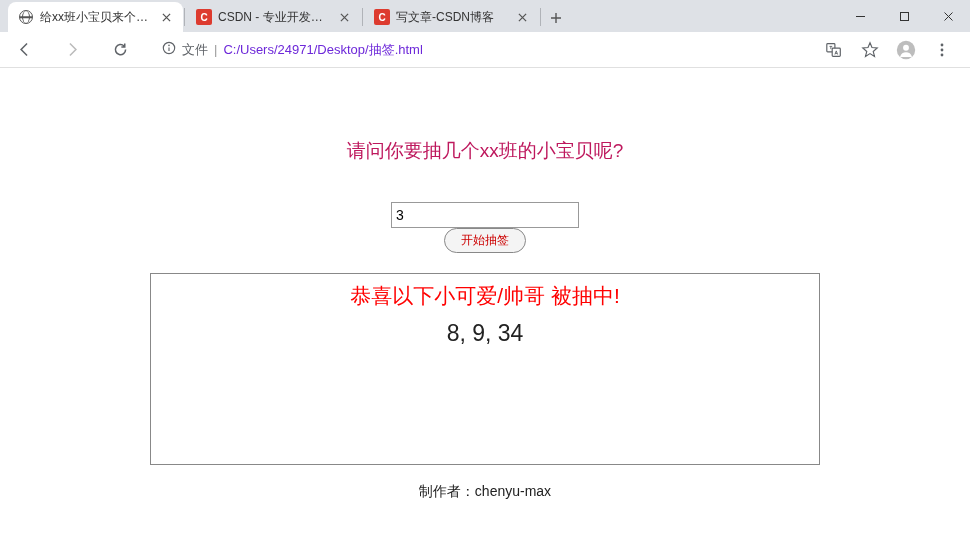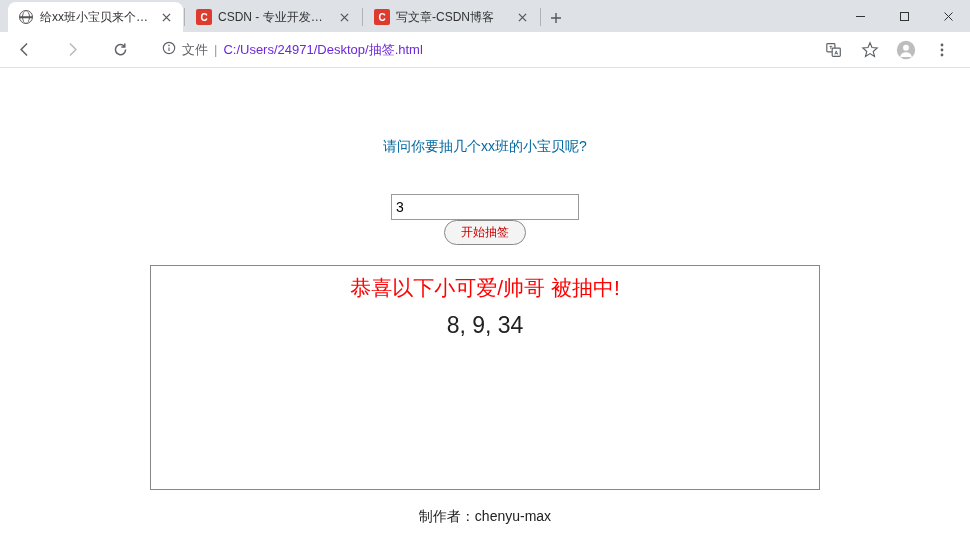--- a/index.html
+++ b/index.html
@@ -25,25 +25,25 @@
     .url-area { flex: 1; display: flex; align-items: center; gap: 6px; font-size: 13px; color: #202124; padding: 0 8px; }
     .url-info-icon { color: #5f6368; }
     .url-prefix { color: #5f6368; }
     .url-sep { color: #999; }
     .url-path { color: #6d28d9; }
     .right-icons { display: flex; align-items: center; gap: 12px; padding-right: 6px; }
     .right-icon { width: 24px; height: 24px; display: flex; align-items: center; justify-content: center; color: #5f6368; }
     
     
     .page { padding-top: 70px; text-align: center; }
-    .prompt { color: #0369a1; font-size: 14px; font-weight: normal; margin-bottom: 38px; }
+    .prompt { color: #be185d; font-size: 19px; font-weight: normal; margin-bottom: 38px; }
     .num-input { width: 188px; height: 26px; border: 1px solid #999; font-size: 14px; padding: 0 4px; text-align: left; }
     .action-row { }
     .start-btn { border: 1.5px solid #888; background: #f4f4f4; color: #cc0000; border-radius: 13px; padding: 3px 16px; font-size: 12px; cursor: pointer; }
-    .result-box { width: 670px; height: 225px; border: 1px solid #888; margin: 20px auto 0; padding-top: 8px; }
+    .result-box { width: 670px; height: 192px; border: 1px solid #888; margin: 20px auto 0; padding-top: 8px; }
     .congrats { color: #ff0000; font-size: 21px; margin-bottom: 10px; }
     .numbers { color: #222; font-size: 23px; }
     .author { font-size: 14px; color: #222; margin-top: 18px; }
     
     
     .csdn-icon { width: 16px; height: 16px; background: #dd3b2f; color: #fff; font-size: 10px; font-weight: bold; display: flex; align-items: center; justify-content: center; border-radius: 2px; }
     .globe-icon { width: 14px; height: 14px; border: 1.5px solid #555; border-radius: 50%; position: relative; }
     .globe-icon::before { content: ''; position: absolute; top: 0; bottom: 0; left: 50%; width: 6px; border: 1.5px solid #555; border-radius: 50%; transform: translateX(-50%); border-top: none; border-bottom: none; }
     .globe-icon::after { content: ''; position: absolute; left: 0; right: 0; top: 50%; height: 1.5px; background: #555; transform: translateY(-50%); }
   </style>

